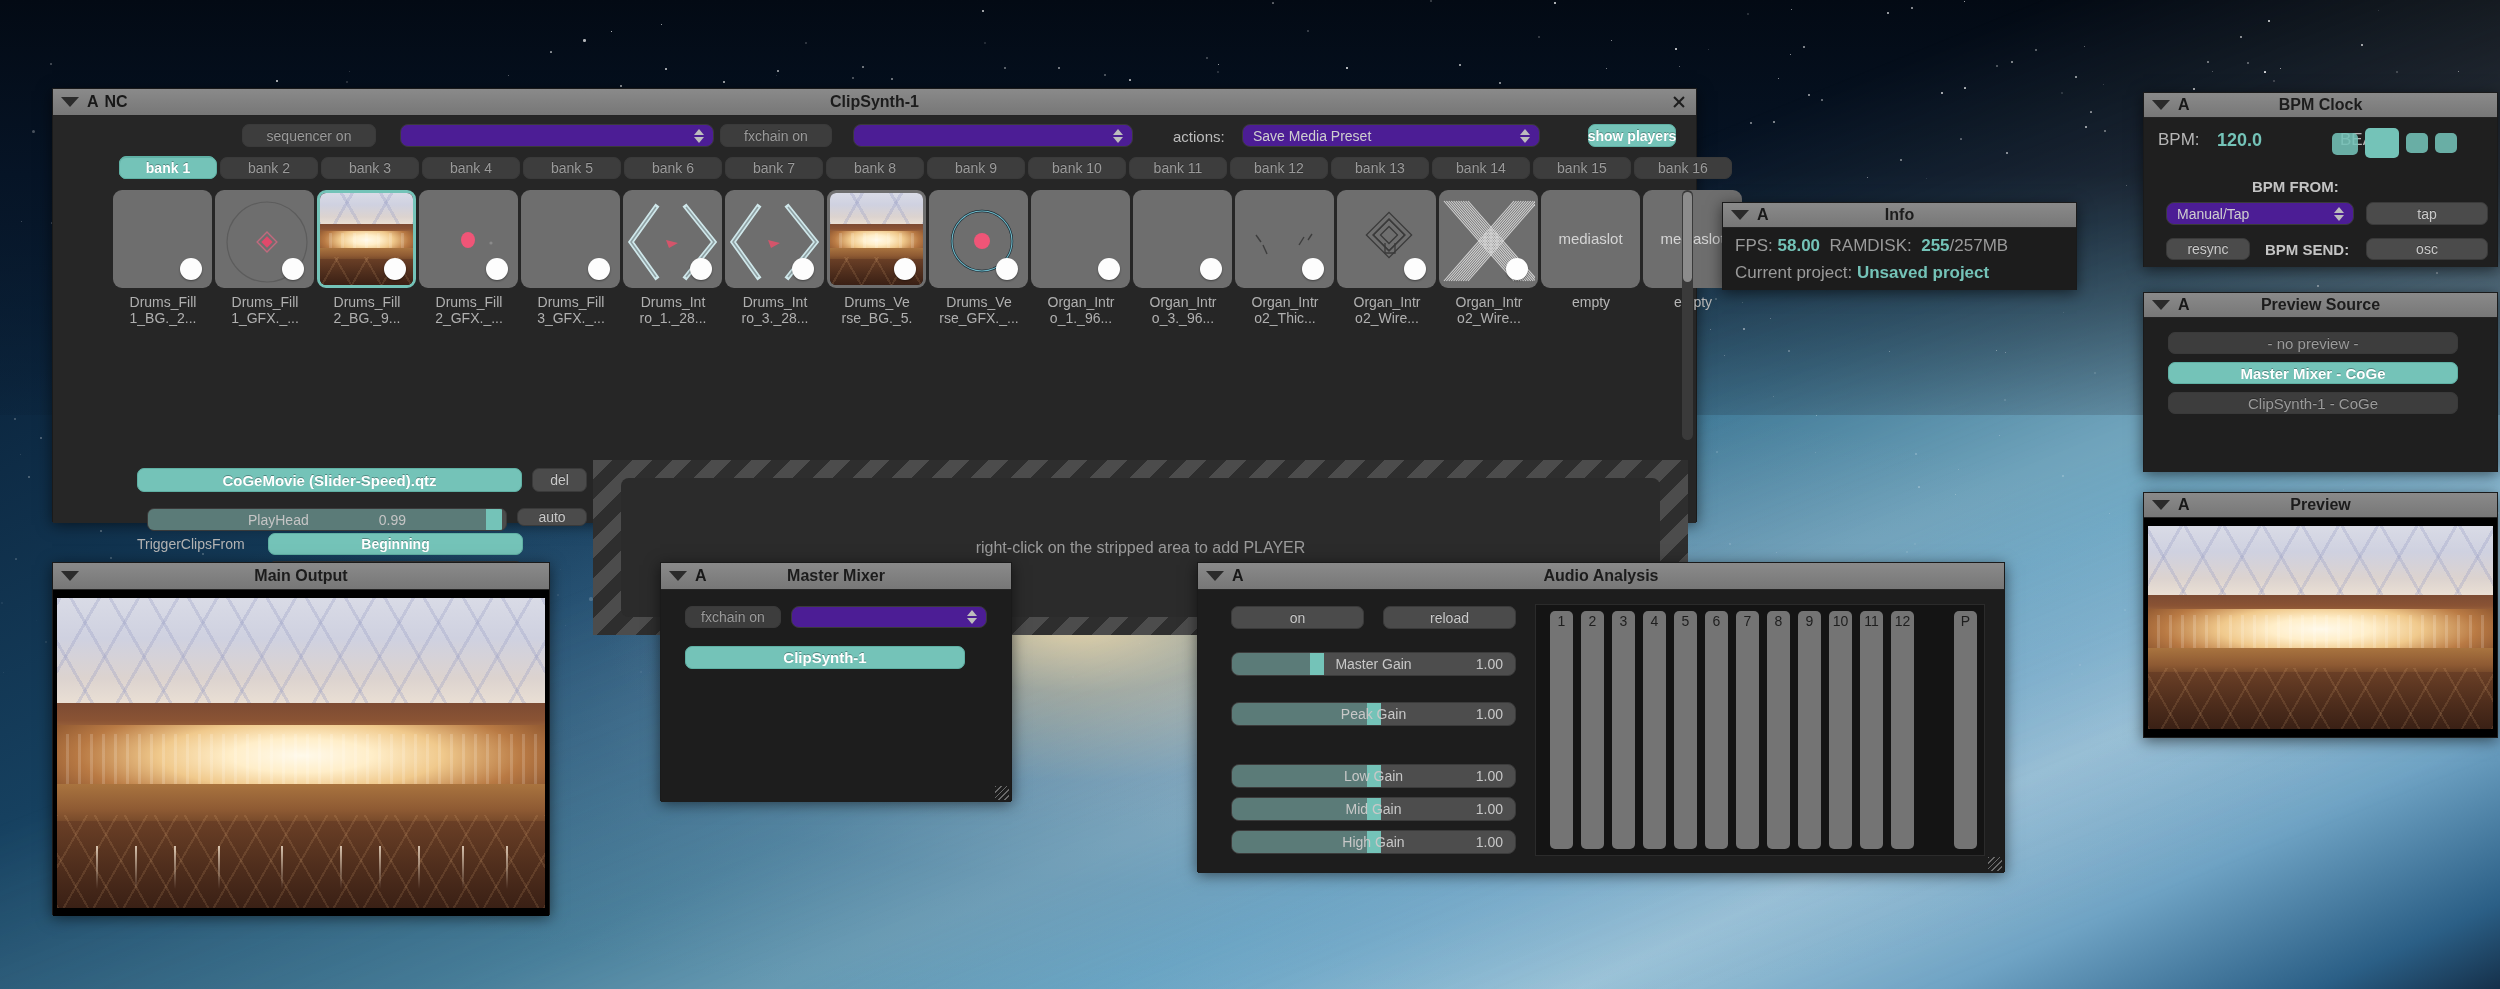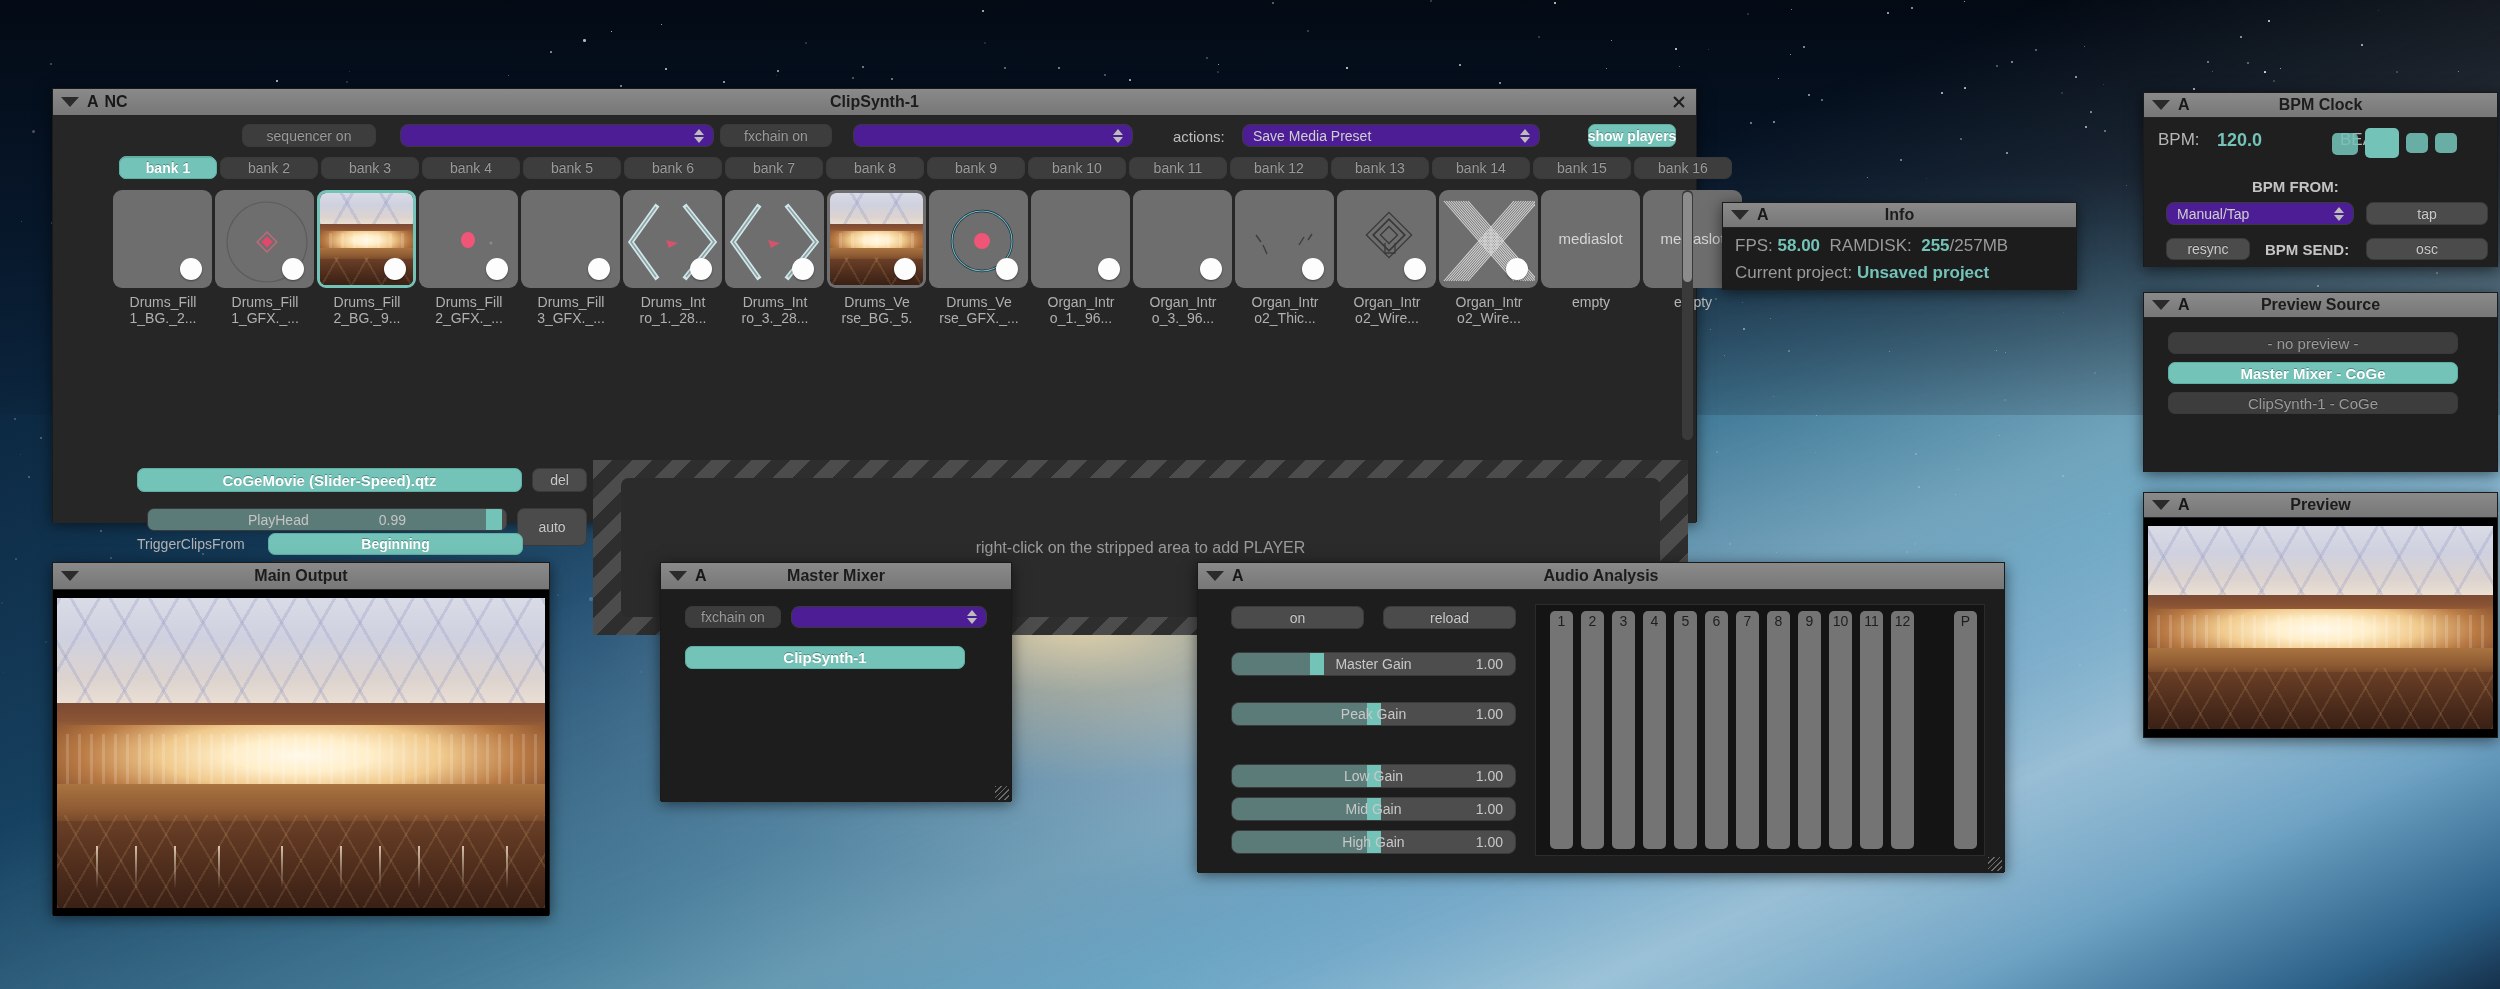--- a/index.html
+++ b/index.html
@@ -154,21 +154,21 @@
     background:#4b4b4b; border-radius:7px; overflow:hidden; cursor:pointer;
     border:1px solid #3a3a3a;
   }
   #playhead-slider .fill { position:absolute; left:0; top:0; bottom:0; width:95%;
       background:#5b7b78; }
   #playhead-slider .knob { position:absolute; top:0; bottom:0; width:16px; left:calc(95% - 2px);
       background:#74c3b8; }
   #playhead-slider .lbl { position:absolute; left:0; right:0; top:0; bottom:0;
       display:flex; align-items:center; justify-content:center; gap:70px;
       font-size:14px; color:#c5c5c5; }
-  #auto-btn { position:absolute; left:392px; top:48px; width:70px; height:38px; }
+  #auto-btn { position:absolute; left:392px; top:48px; width:70px; height:18px; }
   #tcf-lbl { position:absolute; left:12px; top:76px; font-size:14px; color:#b3b3b3; }
   #tcf-beginning { position:absolute; left:143px; top:73px; width:255px; height:22px; }
   #tcf-last { position:absolute; left:143px; top:101px; width:255px; height:22px; }
   #mode-lbl { position:absolute; left:12px; top:134px; font-size:14px; color:#b3b3b3; }
   #mode-fwd { position:absolute; left:143px; top:131px; width:255px; height:22px; }
 
   #cs-scroll { position:absolute; right:3px; top:74px; width:11px; height:250px;
     background:#3a3a3a; border-radius:6px; }
   #cs-scroll i { position:absolute; left:1px; top:2px; width:9px; height:90px;
     background:#8c8c8c; border-radius:5px; display:block; }

